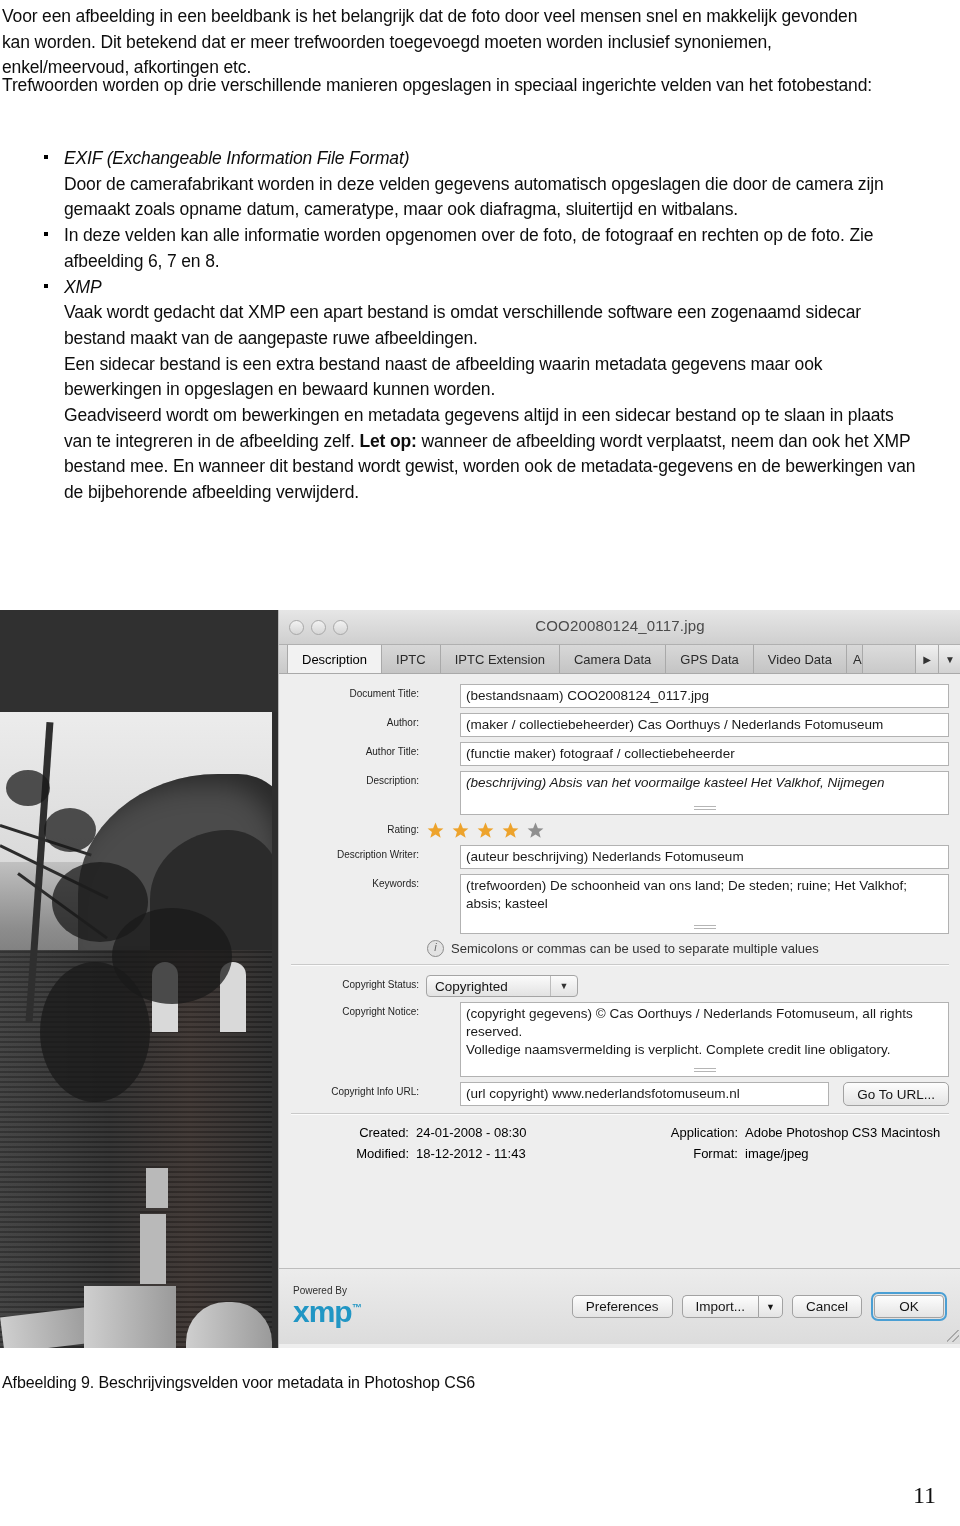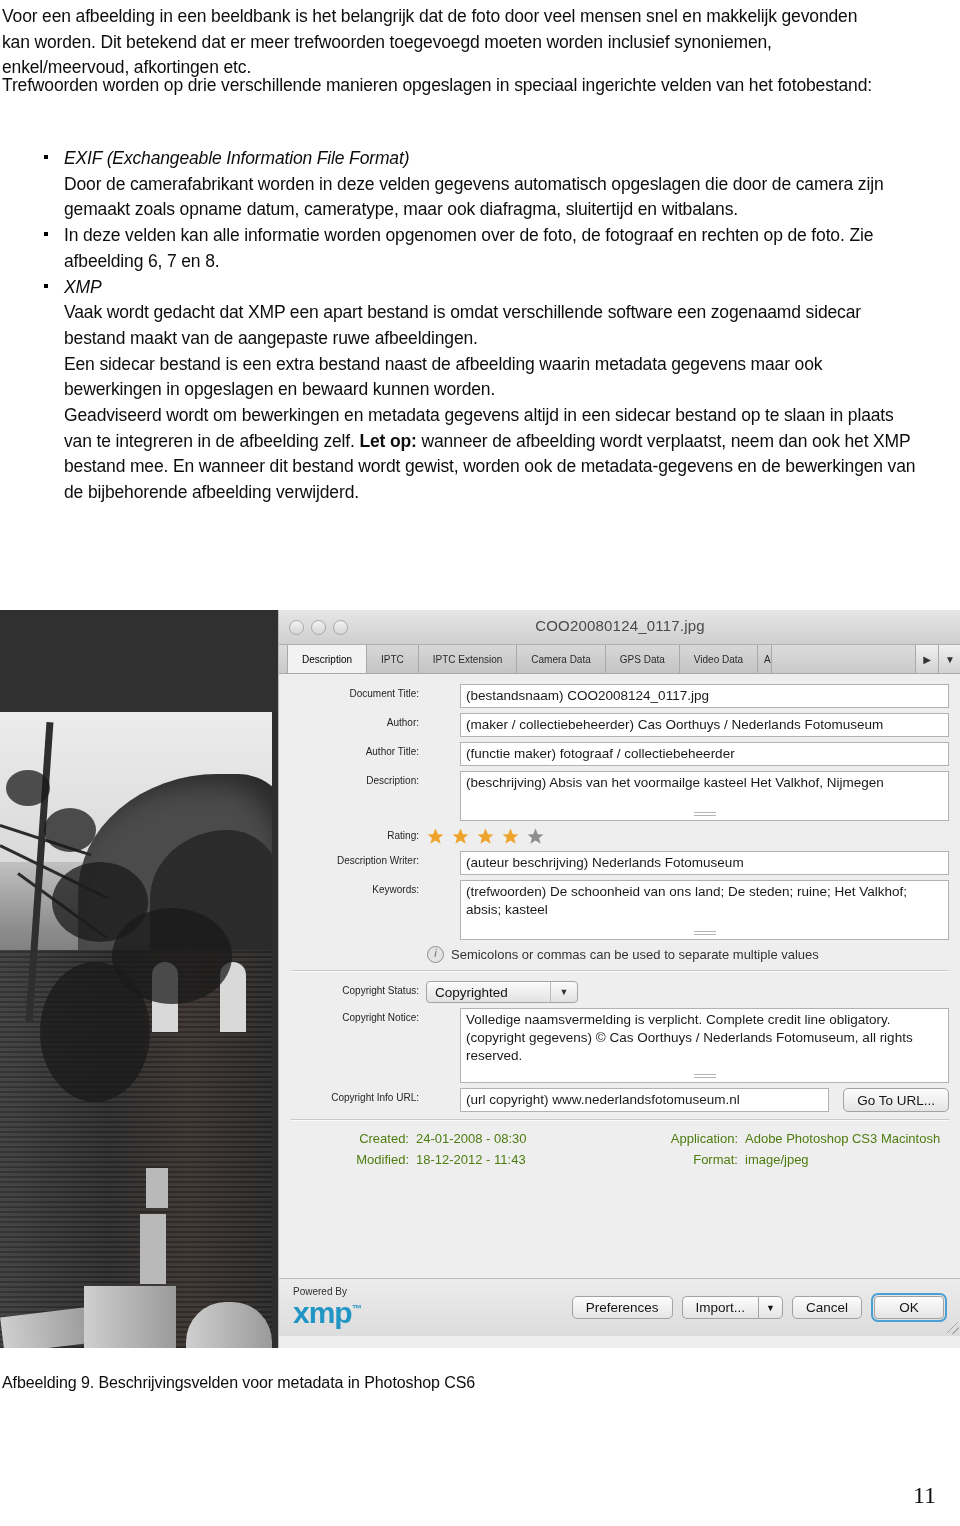--- a/index.html
+++ b/index.html
@@ -212,21 +212,21 @@
     background: linear-gradient(to bottom,#dcdcdc,#c9c9c9);
     border-bottom: 1px solid #a9a9a9;
     display: flex;
     align-items: stretch;
     padding-left: 8px;
     box-sizing: border-box;
   }
   .tab {
     display: flex; align-items: center;
     padding: 0 14px;
-    font-size: 10px;
+    font-size: 13px;
     color: #2a2a2a;
     border-right: 1px solid #a9a9a9;
     background: linear-gradient(to bottom,#d8d8d8,#c4c4c4);
     white-space: nowrap;
   }
   .tab.active {
     background: #f2f2f2;
     border-left: 1px solid #a9a9a9;
     color: #000;
   }
@@ -273,21 +273,21 @@
     background: #ffffff;
     border: 1px solid #b2b2b2;
     font-size: 13.5px;
     color: #1a1a1a;
     padding: 2px 5px;
     line-height: 18px;
     box-sizing: border-box;
     min-height: 21px;
     margin-left: 34px;
   }
-  .fld.tall { height: 50px; position: relative; }
+  .fld.tall { height: 44px; position: relative; font-style: italic; }
   .fld.tall2 { height: 60px; position: relative; }
   .fld.tall3 { height: 75px; position: relative; }
   .grip {
     position: absolute;
     left: 50%; bottom: 3px;
     transform: translateX(-50%);
     width: 22px; height: 5px;
     background:
       linear-gradient(to bottom, #b5b5b5 0 1px, transparent 1px 3px, #b5b5b5 3px 4px, transparent 4px 5px);
   }
@@ -361,32 +361,32 @@
     color: #151515;
     padding: 3px 13px;
     white-space: nowrap;
     cursor: pointer;
     font-family: "Liberation Sans", sans-serif;
   }
 
   .meta {
     display: flex;
     font-size: 13px;
-    color: #4d7c0f;
+    color: #000000;
     margin-top: 10px;
   }
   .metacol { flex: 1 1 50%; }
   .metarow { display: flex; margin-bottom: 6px; }
   .metalbl { width: 118px; text-align: right; padding-right: 7px; flex: 0 0 auto; }
   .metaval { }
 
   .footer {
     position: absolute;
-    left: 0; right: 0; bottom: 12px;
-    height: 58px;
+    left: 0; right: 0; bottom: 4px;
+    height: 76px;
     background: linear-gradient(to bottom,#ececec,#dcdcdc);
     border-top: 1px solid #bdbdbd;
     display: flex;
     align-items: center;
     padding: 0 14px;
     box-sizing: border-box;
   }
   .xmplogo { line-height: 1; }
   .xmplogo .pb { font-size: 10px; color: #2f2f2f; display: block; margin-bottom: 1px; }
   .xmplogo .wm { font-size: 30px; font-weight: bold; color: #2196c4; letter-spacing: -1px; display:block; }
@@ -591,22 +591,22 @@
           <div class="select">
             <span>Copyrighted</span>
             <span class="caret">▼</span>
           </div>
         </div>
       </div>
 
       <div class="row">
         <div class="lbl">Copyright Notice:</div>
         <div class="fld tall3">
+          <div>(copyright gegevens) © Cas Oorthuys / Nederlands Fotomuseum, all rights reserved.</div>
           <div>Volledige naamsvermelding is verplicht. Complete credit line obligatory.</div>
-          <div>(copyright gegevens) © Cas Oorthuys / Nederlands Fotomuseum, all rights reserved.</div>
           <span class="grip"></span>
         </div>
       </div>
 
       <div class="row">
         <div class="lbl">Copyright Info URL:</div>
         <div class="urlrow" style="flex:1 1 auto;">
           <div class="fld" style="flex:1 1 auto;">(url copyright) www.nederlandsfotomuseum.nl</div>
           <button class="btn">Go To URL...</button>
         </div>

